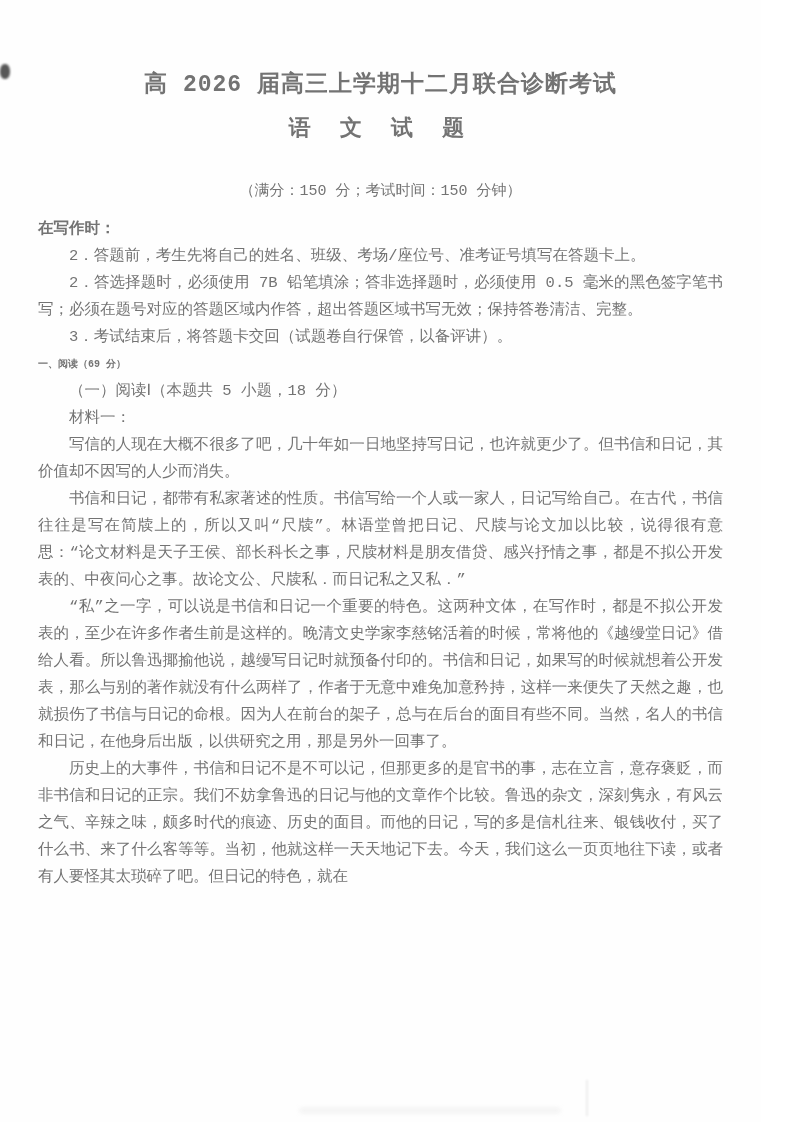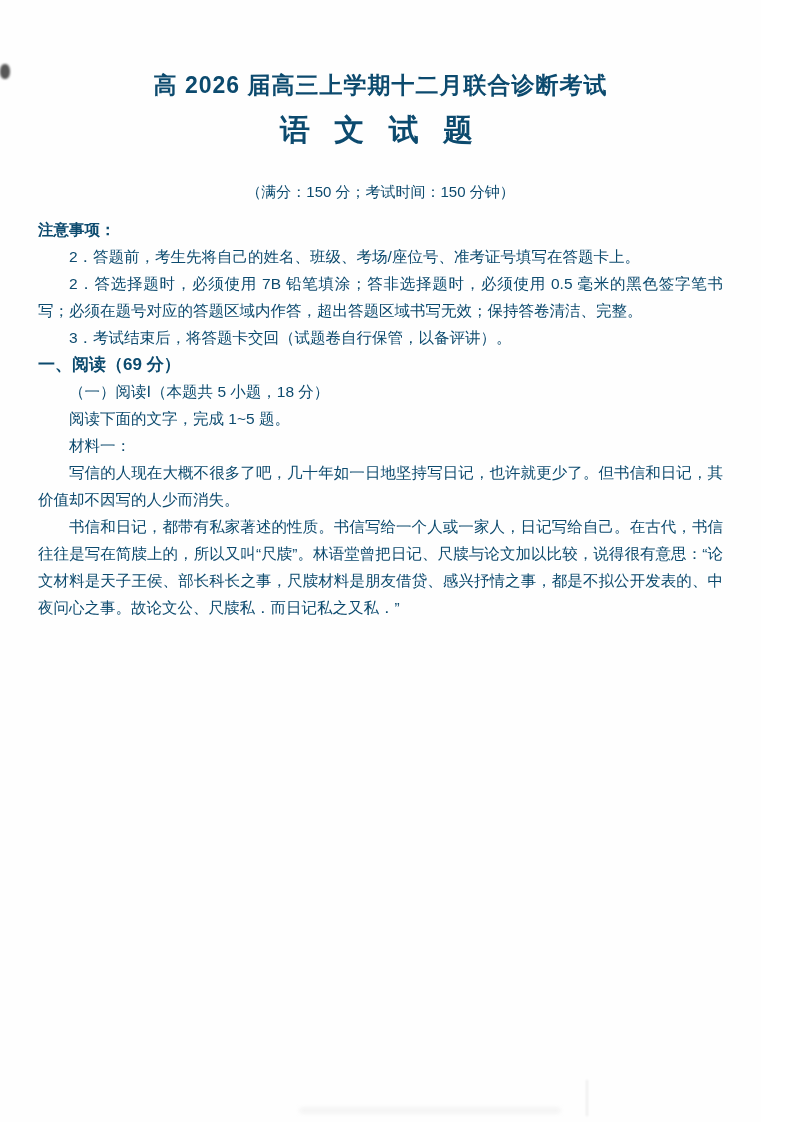--- a/index.html
+++ b/index.html
@@ -6,37 +6,37 @@
     margin: 0;
     padding: 0;
     background: #ffffff;
   }
   .sheet {
     position: relative;
     width: 761px;
     height: 1122px;
     background: #fefefe;
     overflow: hidden;
-    font-family: Liberation Sans, sans-serif;
-    color: #0c4a6e;
+    font-family: Liberation Mono, monospace;
+    color: #737373;
   }
   .content {
     padding: 70px 38px 0 38px;
   }
   .title {
     margin: 0;
     font-size: 23px;
     font-weight: bold;
     text-align: center;
     letter-spacing: 1px;
     line-height: 30px;
   }
   .subtitle {
     margin: 10px 0 8px 0;
-    font-size: 30px;
+    font-size: 22px;
     font-weight: bold;
     text-align: center;
     letter-spacing: 8px;
     line-height: 40px;
   }
   .meta {
     margin-top: 32px;
     font-size: 15px;
     text-align: center;
     line-height: 20px;
@@ -51,21 +51,21 @@
     margin: 0;
   }
   .label-bold {
     font-weight: bold;
   }
   .indent {
     text-indent: 2em;
   }
   .section-heading {
     font-weight: bold;
-    font-size: 17px;
+    font-size: 10px;
   }
   
   .ink-blob {
     position: absolute;
     left: 0px;
     top: 64px;
     width: 10px;
     height: 15px;
     background: #3a3a3a;
     border-radius: 45%;
@@ -98,30 +98,31 @@
   <div class="ink-blob"></div>
 
   <div class="content">
     <header>
       <h1 class="title">高 2026 届高三上学期十二月联合诊断考试</h1>
       <h2 class="subtitle">语 文 试 题</h2>
       <div class="meta">（满分：150 分；考试时间：150 分钟）</div>
     </header>
 
     <div class="bodytext">
-      <p class="label-bold">注意事项：</p>
+      <p class="label-bold">在写作时：</p>
       <p class="indent">2．答题前，考生先将自己的姓名、班级、考场/座位号、准考证号填写在答题卡上。</p>
       <p class="indent">2．答选择题时，必须使用 7B 铅笔填涂；答非选择题时，必须使用 0.5 毫米的黑色签字笔书写；必须在题号对应的答题区域内作答，超出答题区域书写无效；保持答卷清洁、完整。</p>
       <p class="indent">3．考试结束后，将答题卡交回（试题卷自行保管，以备评讲）。</p>
 
       <p class="section-heading">一、阅读（69 分）</p>
       <p class="indent">（一）阅读Ⅰ（本题共 5 小题，18 分）</p>
-      <p class="indent">阅读下面的文字，完成 1~5 题。</p>
       <p class="indent">材料一：</p>
 
       <p class="indent">写信的人现在大概不很多了吧，几十年如一日地坚持写日记，也许就更少了。但书信和日记，其价值却不因写的人少而消失。</p>
       <p class="indent">书信和日记，都带有私家著述的性质。书信写给一个人或一家人，日记写给自己。在古代，书信往往是写在简牍上的，所以又叫“尺牍”。林语堂曾把日记、尺牍与论文加以比较，说得很有意思：“论文材料是天子王侯、部长科长之事，尺牍材料是朋友借贷、感兴抒情之事，都是不拟公开发表的、中夜问心之事。故论文公、尺牍私．而日记私之又私．”</p>
+      <p class="indent">“私”之一字，可以说是书信和日记一个重要的特色。这两种文体，在写作时，都是不拟公开发表的，至少在许多作者生前是这样的。晚清文史学家李慈铭活着的时候，常将他的《越缦堂日记》借给人看。所以鲁迅揶揄他说，越缦写日记时就预备付印的。书信和日记，如果写的时候就想着公开发表，那么与别的著作就没有什么两样了，作者于无意中难免加意矜持，这样一来便失了天然之趣，也就损伤了书信与日记的命根。因为人在前台的架子，总与在后台的面目有些不同。当然，名人的书信和日记，在他身后出版，以供研究之用，那是另外一回事了。</p>
+      <p class="indent">历史上的大事件，书信和日记不是不可以记，但那更多的是官书的事，志在立言，意存褒贬，而非书信和日记的正宗。我们不妨拿鲁迅的日记与他的文章作个比较。鲁迅的杂文，深刻隽永，有风云之气、辛辣之味，颇多时代的痕迹、历史的面目。而他的日记，写的多是信札往来、银钱收付，买了什么书、来了什么客等等。当初，他就这样一天天地记下去。今天，我们这么一页页地往下读，或者有人要怪其太琐碎了吧。但日记的特色，就在</p>
     </div>
   </div>
 
   <div class="smudge-h"></div>
   <div class="smudge-v"></div>
 </div>
 
 </body></html>

